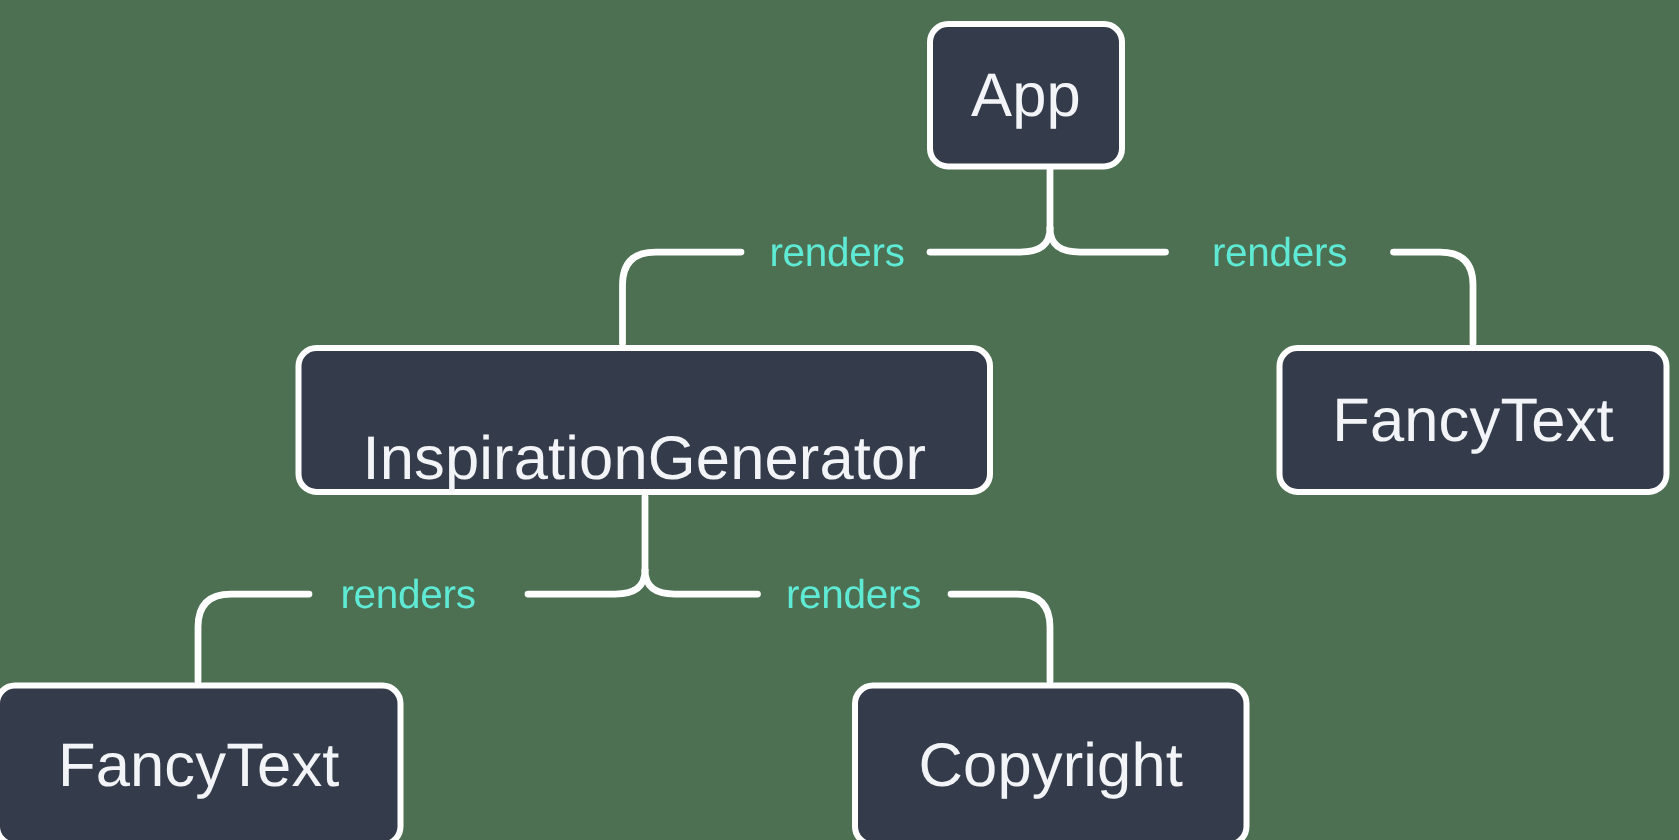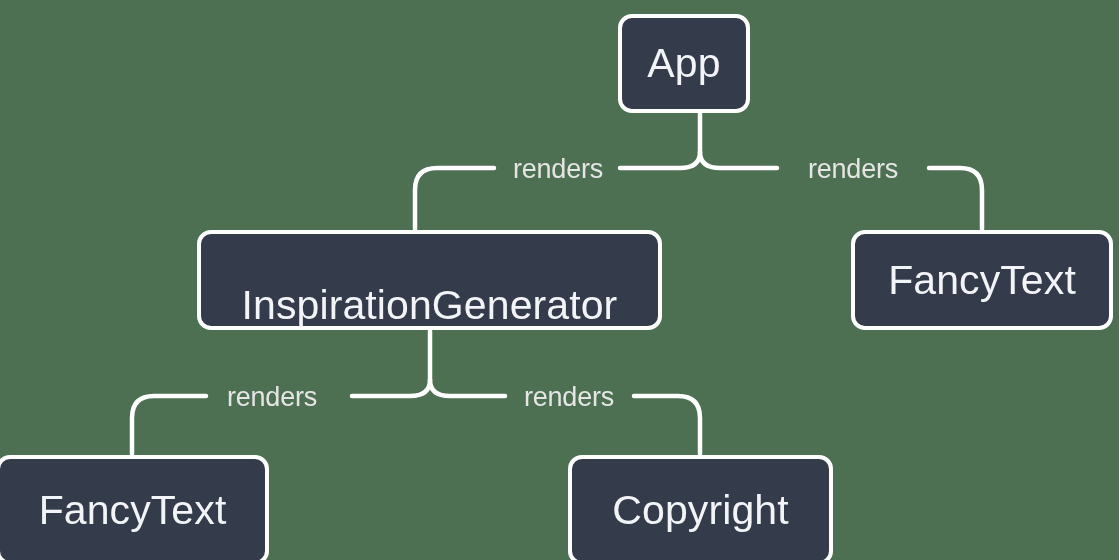--- a/index.html
+++ b/index.html
@@ -43,21 +43,21 @@
     white-space: nowrap;
     z-index: 3;
   }
   .node-label {
     display: block;
     line-height: 1;
     padding: 0 6px;
   }
   .edge-label {
     position: absolute;
-    color: #e5e5e5;
+    color: #5eead4;
     font-size: 27px;
     font-weight: 500;
     line-height: 1;
     white-space: nowrap;
     transform: translate(-50%, -50%);
     z-index: 4;
     letter-spacing: -0.2px;
   }
 
   

